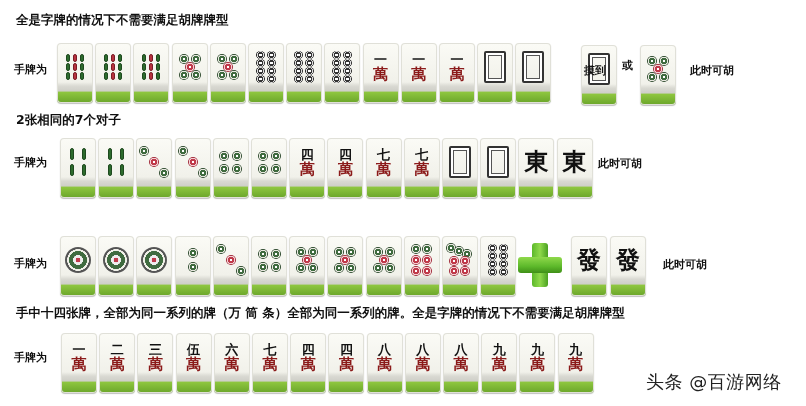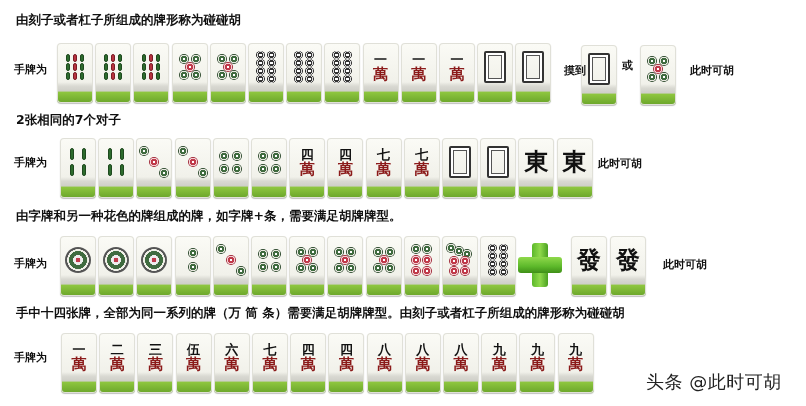--- a/index.html
+++ b/index.html
@@ -38,21 +38,21 @@
   }
   .plus .v { position: absolute; left: 14px; top: 0; width: 16px; height: 44px; background: linear-gradient(90deg, #5cb82a, #8fd94b 50%, #4aa020); border-radius: 3px; }
   .plus .h { position: absolute; left: 0; top: 14px; width: 44px; height: 16px; background: linear-gradient(180deg, #8fd94b, #5cb82a 60%, #3f8f18); border-radius: 3px; }
   .watermark { position: absolute; left: 646px; top: 370px; font-size: 18px; color: #222; white-space: nowrap; letter-spacing: 0.5px; }
 </style>
 </head>
 <body>
 
 <div class="section">
   <div class="heading" style="top:12px;">
-    <span class="h-desc">由刻子或者杠子所组成的牌形称为碰碰胡</span>
+    <span class="h-desc">全是字牌的情况下不需要满足胡牌牌型</span>
   </div>
   <div class="hand-label" style="top:62px;">手牌为</div>
   <div id="row0">
       <div class="tile" style="left: 57px; top: 43px;">
         <div class="face">
           <div class="bamboo">
             <div class="bcol">
               <div class="stick"></div>
               <div class="stick"></div>
               <div class="stick"></div>
@@ -220,21 +220,21 @@
           <div style="position: relative; width: 26px; height: 30px;">
             <div class="dot " style="position: absolute; left: 2px; top: 2px;"></div>
             <div class="dot " style="position: absolute; left: 14px; top: 2px;"></div>
             <div class="dot red" style="position: absolute; left: 8px; top: 10px;"></div>
             <div class="dot " style="position: absolute; left: 2px; top: 18px;"></div>
             <div class="dot " style="position: absolute; left: 14px; top: 18px;"></div>
           </div>
         </div>
       </div>
     </div>
-  <div class="note" style="left:564px; top:63px;">摸到</div>
+  <div class="note" style="left:584px; top:63px;">摸到</div>
   <div class="note" style="left:622px; top:58px;">或</div>
   <div class="note" style="left:690px; top:63px;">此时可胡</div>
 </div>
 
 <div class="section">
   <div class="heading" style="top:112px;">
     <span class="h-desc">2张相同的7个对子</span>
   </div>
   <div class="hand-label" style="top:155px;">手牌为</div>
   <div id="row1">
@@ -355,21 +355,20 @@
         <div class="face">
           <span class="glyph-honor">東</span>
         </div>
       </div>
     </div>
   <div class="note" style="left:598px; top:156px;">此时可胡</div>
 </div>
 
 <div class="section">
   <div class="heading" style="top:208px;">
-    <span class="h-desc">由字牌和另一种花色的牌组成的牌，如字牌+条，需要满足胡牌牌型。</span>
   </div>
   <div class="hand-label" style="top:256px;">手牌为</div>
   <div id="row2">
       <div class="tile" style="left: 60px; top: 236px;">
         <div class="face">
           <div>
             <div class="big-dot"></div>
           </div>
         </div>
       </div>
@@ -499,21 +498,21 @@
     </div>
   <div class="plus" style="left:518px; top:243px;">
       <div class="v"></div>
       <div class="h"></div>
     </div>
   <div class="note" style="left:663px; top:257px;">此时可胡</div>
 </div>
 
 <div class="section">
   <div class="heading" style="top:305px;">
-    <span class="h-desc">手中十四张牌，全部为同一系列的牌（万 筒 条）需要满足胡牌牌型。由刻子或者杠子所组成的牌形称为碰碰胡</span>
+    <span class="h-desc">手中十四张牌，全部为同一系列的牌（万 筒 条）全部为同一系列的牌。全是字牌的情况下不需要满足胡牌牌型</span>
   </div>
   <div class="hand-label" style="top:350px;">手牌为</div>
   <div id="row3">
       <div class="tile" style="left: 61px; top: 333px;">
         <div class="face">
           <div class="glyph-wan">
             <span class="num">一</span>
             <span class="wan">萬</span>
           </div>
         </div>
@@ -618,13 +617,13 @@
         <div class="face">
           <div class="glyph-wan">
             <span class="num">九</span>
             <span class="wan">萬</span>
           </div>
         </div>
       </div>
     </div>
 </div>
 
-<div class="watermark">头条 @此时可胡</div>
+<div class="watermark">头条 @百游网络</div>
 
 </body></html>

